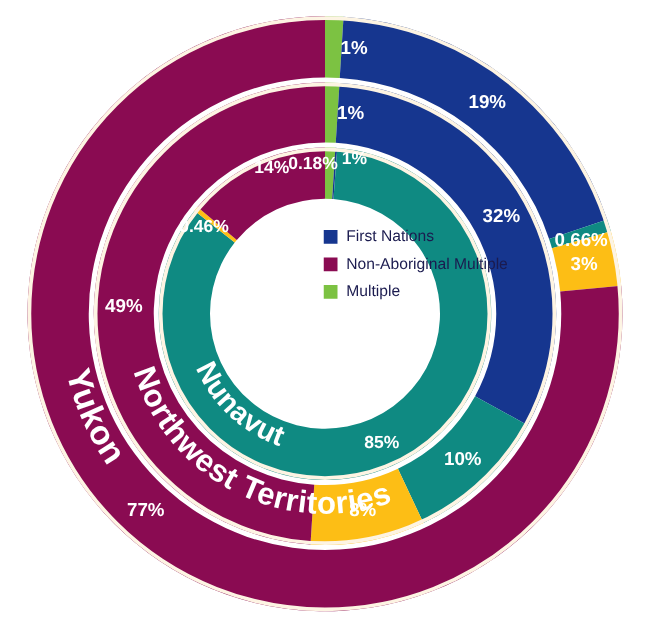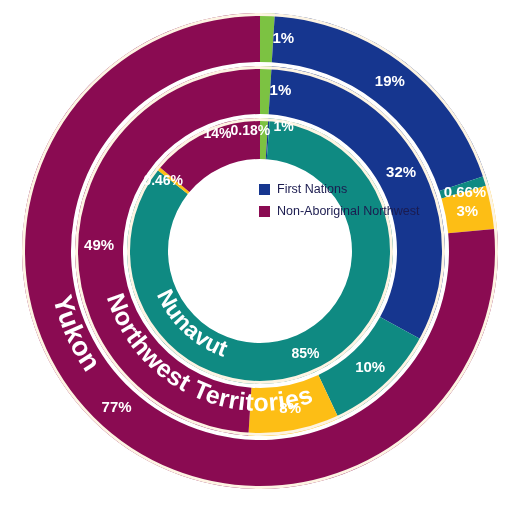--- a/index.html
+++ b/index.html
@@ -125,16 +125,20 @@
       </g>
   </svg>
 
   <div class="legend-box">
     <div class="legend-row">
       <span class="legend-swatch" style="background: rgb(22, 54, 143);"></span>
       <span class="legend-text">First Nations</span>
     </div>
     <div class="legend-row">
       <span class="legend-swatch" style="background: rgb(138, 11, 82);"></span>
-      <span class="legend-text">Non-Aboriginal Northwest</span>
+      <span class="legend-text">Non-Aboriginal Multiple</span>
+    </div>
+    <div class="legend-row">
+      <span class="legend-swatch" style="background: rgb(124, 194, 66);"></span>
+      <span class="legend-text">Multiple</span>
     </div>
   </div>
 </div>
 
 </body></html>

